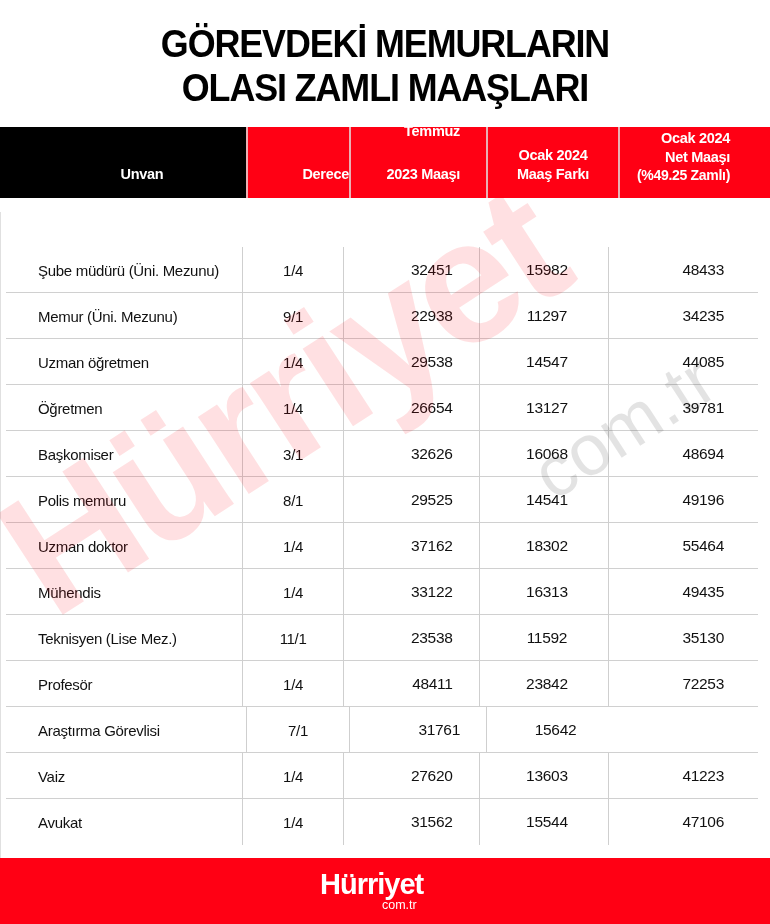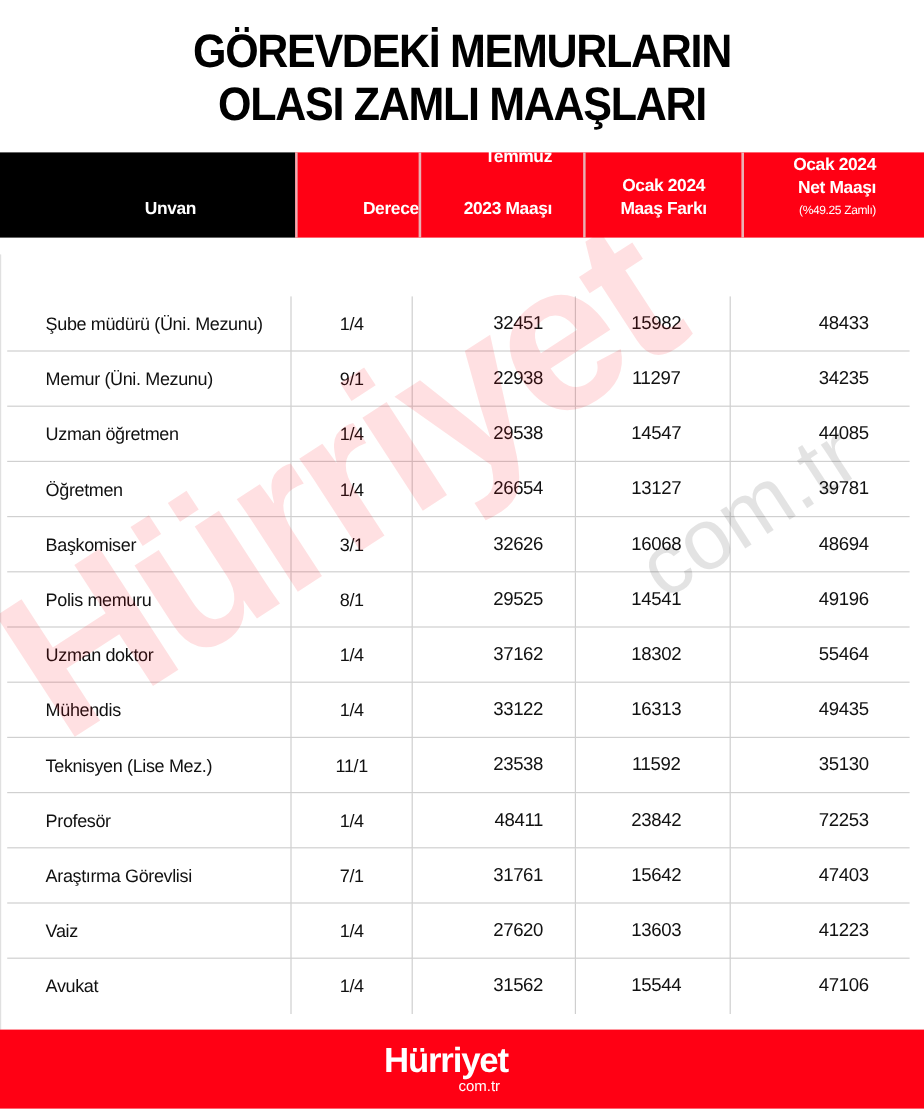--- a/index.html
+++ b/index.html
@@ -16,21 +16,21 @@
 
   .table { position: absolute; left: 0; top: 127px; width: 770px; }
   .hdr { position: relative; height: 85px; display: flex; }
   .hcell {
     height: 71px; display: flex; flex-direction: column; justify-content: flex-end;
     padding-bottom: 14px; color: #fff; font-weight: 700; font-size: 14.5px; line-height: 19px;
     letter-spacing: -0.3px;
   }
   .hcell.black { background: #000; }
   .hcell.red { background: #ff0014; border-left: 2px solid #e9b0b4; }
-  .hcell .sub { font-weight: 400; font-size: 10px; line-height: 17px; }
+  .hcell .sub { font-weight: 700; font-size: 14px; line-height: 17px; }
 
   .c1 { width: 246px; padding-left: 38px; text-align: center; }
   .c2 { width: 103px; text-align: right; }
   .c3 { width: 137px; text-align: right; padding-right: 26px; gap: 24px; }
   .c4 { width: 132px; text-align: center; }
   .c5 { width: 152px; text-align: right; padding-right: 40px; }
   .hcell.c5 { text-align: right; padding-right: 40px; }
   .hcell.c4 { padding-left: 0; }
 
   .rows { position: relative; margin-top: 35px; }
@@ -161,21 +161,20 @@
         <div class="cell c2">1/4</div>
         <div class="cell c3 num">48411</div>
         <div class="cell c4 num">23842</div>
         <div class="cell c5 num">72253</div>
       </div>
       <div class="row">
         <div class="cell c1">Araştırma Görevlisi</div>
         <div class="cell c2">7/1</div>
         <div class="cell c3 num">31761</div>
         <div class="cell c4 num">15642</div>
-        <div class="cell c5 num">47403</div>
       </div>
       <div class="row">
         <div class="cell c1">Vaiz</div>
         <div class="cell c2">1/4</div>
         <div class="cell c3 num">27620</div>
         <div class="cell c4 num">13603</div>
         <div class="cell c5 num">41223</div>
       </div>
       <div class="row">
         <div class="cell c1">Avukat</div>

